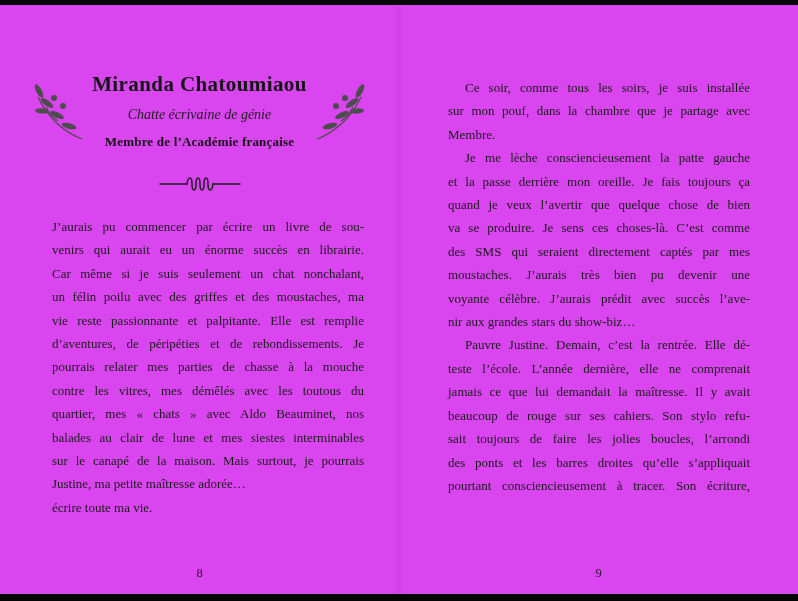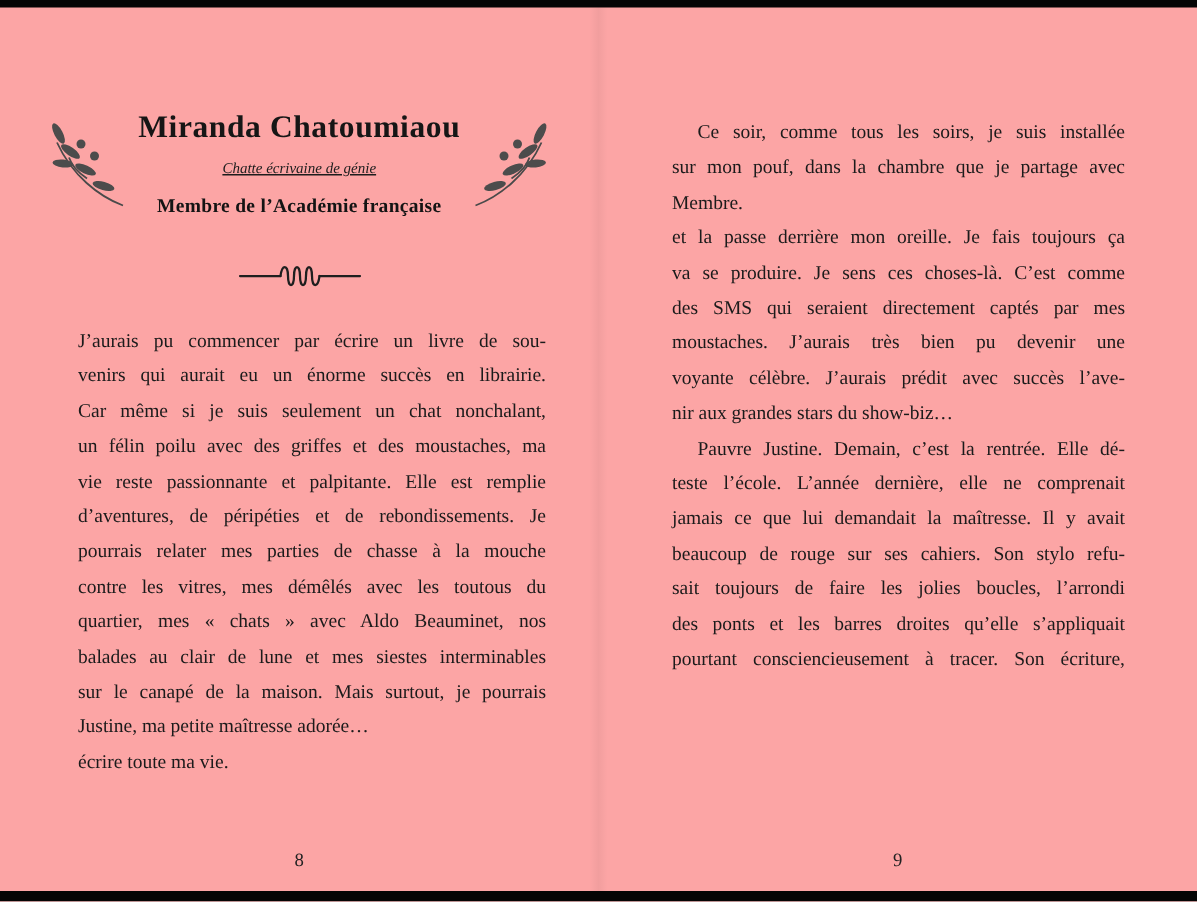--- a/index.html
+++ b/index.html
@@ -4,21 +4,21 @@
 <style>
   html, body { margin: 0; padding: 0; }
   body {
     width: 798px; height: 601px;
     background: #ffffff;
     font-family: "Liberation Serif", serif;
     color: #1b1b1b;
     position: relative;
     overflow: hidden;
   }
-  .spread { position: absolute; inset: 0; background: #fca5a5; }
+  .spread { position: absolute; inset: 0; background: #d946ef; }
   .edge-top    { position: absolute; top: 0; left: 0; right: 0; height: 5px; background: #050505; }
   .edge-bottom { position: absolute; bottom: 0; left: 0; right: 0; height: 7px; background: #050505; }
   .gutter {
     position: absolute; left: 393px; top: 5px; width: 12px; bottom: 7px;
     background: linear-gradient(90deg, rgba(0,0,0,0), rgba(0,0,0,0.045), rgba(0,0,0,0));
   }
 
   .page { position: absolute; top: 0; height: 100%; }
   .page.left  { left: 0;     width: 399px; }
   .page.right { left: 399px; width: 399px; }
@@ -26,21 +26,21 @@
   
   .header {
     position: absolute; top: 72px; left: 0; width: 100%;
     display: flex; align-items: center; justify-content: center; gap: 4px;
   }
   .header-center { text-align: center; padding: 0 2px; }
   .title {
     font-size: 21px; font-weight: bold; letter-spacing: 0.4px; color: #161616;
     white-space: nowrap;
   }
-  .subtitle { font-style: italic; font-size: 10px; margin-top: 10px; color: #1d1d1d; white-space: nowrap; text-decoration: underline; }
+  .subtitle { font-style: italic; font-size: 14px; margin-top: 10px; color: #1d1d1d; white-space: nowrap; }
   .affiliation { font-weight: bold; font-size: 13px; margin-top: 11px; letter-spacing: 0.2px; color: #141414; white-space: nowrap; }
   .branch { display: inline-block; line-height: 0; }
   .branch.mirrored svg { transform: scaleX(-1); }
 
   .divider { position: absolute; top: 174px; left: 0; width: 100%; text-align: center; line-height: 0; }
 
   
   .textblock { position: absolute; margin-top: 12px; }
   .page.left  .textblock { left: 52px; top: 203px; width: 312px; }
   .page.right .textblock { left: 49px; top: 64px;  width: 302px; }
@@ -145,21 +145,23 @@
   </div>
 
   <div class="page right">
     <div class="textblock">
         <div class="para">
           <div class="line indent">Ce soir, comme tous les soirs, je suis installée</div>
           <div class="line">sur mon pouf, dans la chambre que je partage avec</div>
           <div class="line end">Membre.</div>
         </div>
         <div class="para">
+          <div class="line indent">Je me lèche consciencieusement la patte gauche</div>
           <div class="line">et la passe derrière mon oreille. Je fais toujours ça</div>
+          <div class="line">quand je veux l’avertir que quelque chose de bien</div>
           <div class="line">va se produire. Je sens ces choses-là. C’est comme</div>
           <div class="line">des SMS qui seraient directement captés par mes</div>
           <div class="line">moustaches. J’aurais très bien pu devenir une</div>
           <div class="line">voyante célèbre. J’aurais prédit avec succès l’ave-</div>
           <div class="line end">nir aux grandes stars du show-biz…</div>
         </div>
         <div class="para">
           <div class="line indent">Pauvre Justine. Demain, c’est la rentrée. Elle dé-</div>
           <div class="line">teste l’école. L’année dernière, elle ne comprenait</div>
           <div class="line">jamais ce que lui demandait la maîtresse. Il y avait</div>

